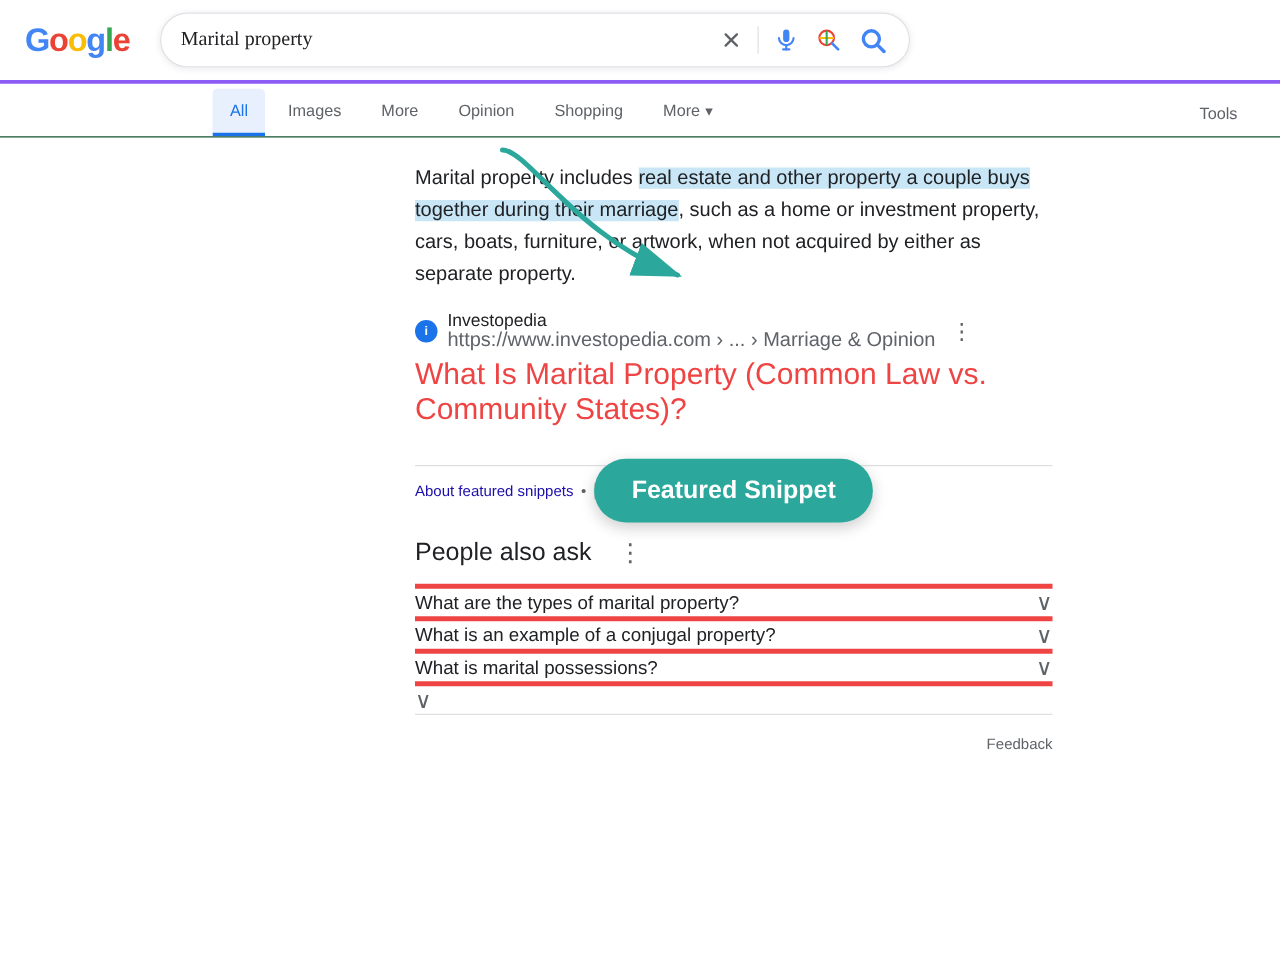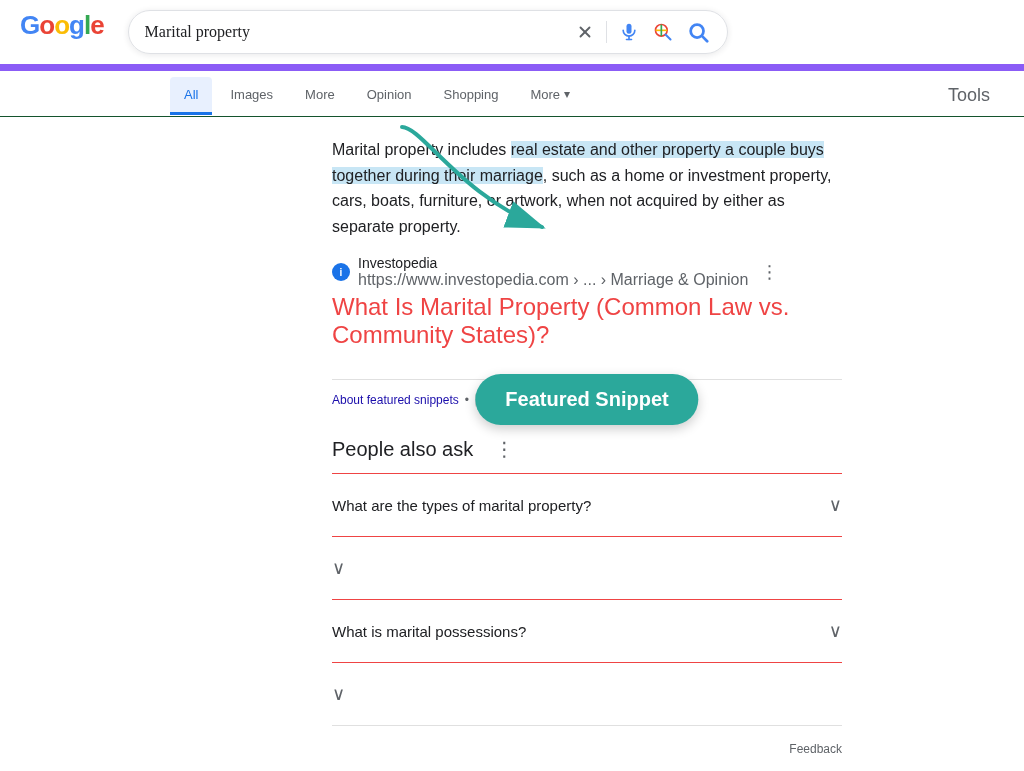--- a/index.html
+++ b/index.html
@@ -6,22 +6,23 @@
     body {
       font-family: Arial, sans-serif;
       background: #fff;
       color: #202124;
       font-size: 14px;
     }
 
     
     .header {
       display: flex;
+      align-items: center;
       padding: 10px 20px;
-      border-bottom: 7px solid #8b5cf6;
+      border-bottom: 3px solid #8b5cf6;
       gap: 16px;
     }
     .google-logo {
       font-size: 26px;
       font-weight: bold;
       letter-spacing: -1px;
       margin-right: 8px;
       white-space: nowrap;
     }
     .logo-g { color: #4285F4; }
@@ -100,21 +101,21 @@
       color: #1a73e8;
       border-bottom: 3px solid #1a73e8;
       background: #e8f0fe;
       border-radius: 4px 4px 0 0;
     }
     .tools-tab {
       margin-left: auto;
       color: #5f6368;
       padding: 10px 14px;
       cursor: pointer;
-      font-size: 18px;
+      font-size: 13px;
     }
 
     
     .main-content {
       max-width: 700px;
       margin: 0 auto;
       padding: 20px 20px 20px 170px;
       position: relative;
     }
 
@@ -239,22 +240,22 @@
       color: #202124;
       margin-bottom: 12px;
     }
     .paa-dots {
       color: #5f6368;
       font-size: 20px;
       cursor: pointer;
     }
 
     .paa-item {
-      border-top: 1px solid #ef4444;
-      padding: 20px 0;
+      border-top: 4px solid #ef4444;
+      padding: 0 0;
       display: flex;
       justify-content: space-between;
       align-items: center;
       cursor: pointer;
     }
     .paa-item:last-child {
       border-bottom: 1px solid #e0e0e0;
     }
     .paa-question {
       font-size: 15px;
@@ -408,20 +409,21 @@
       <span>People also ask</span>
       <span class="paa-dots">⋮</span>
     </div>
 
     <div class="paa-item">
       <span class="paa-question">What are the types of marital property?</span>
       <span class="chevron">∨</span>
     </div>
 
     <div class="paa-item">
+      <span class="paa-question">What is an example of a conjugal property?</span>
       <span class="chevron">∨</span>
     </div>
 
     <div class="paa-item">
       <span class="paa-question">What is marital possessions?</span>
       <span class="chevron">∨</span>
     </div>
 
     <div class="paa-item">
       <span class="chevron">∨</span>

